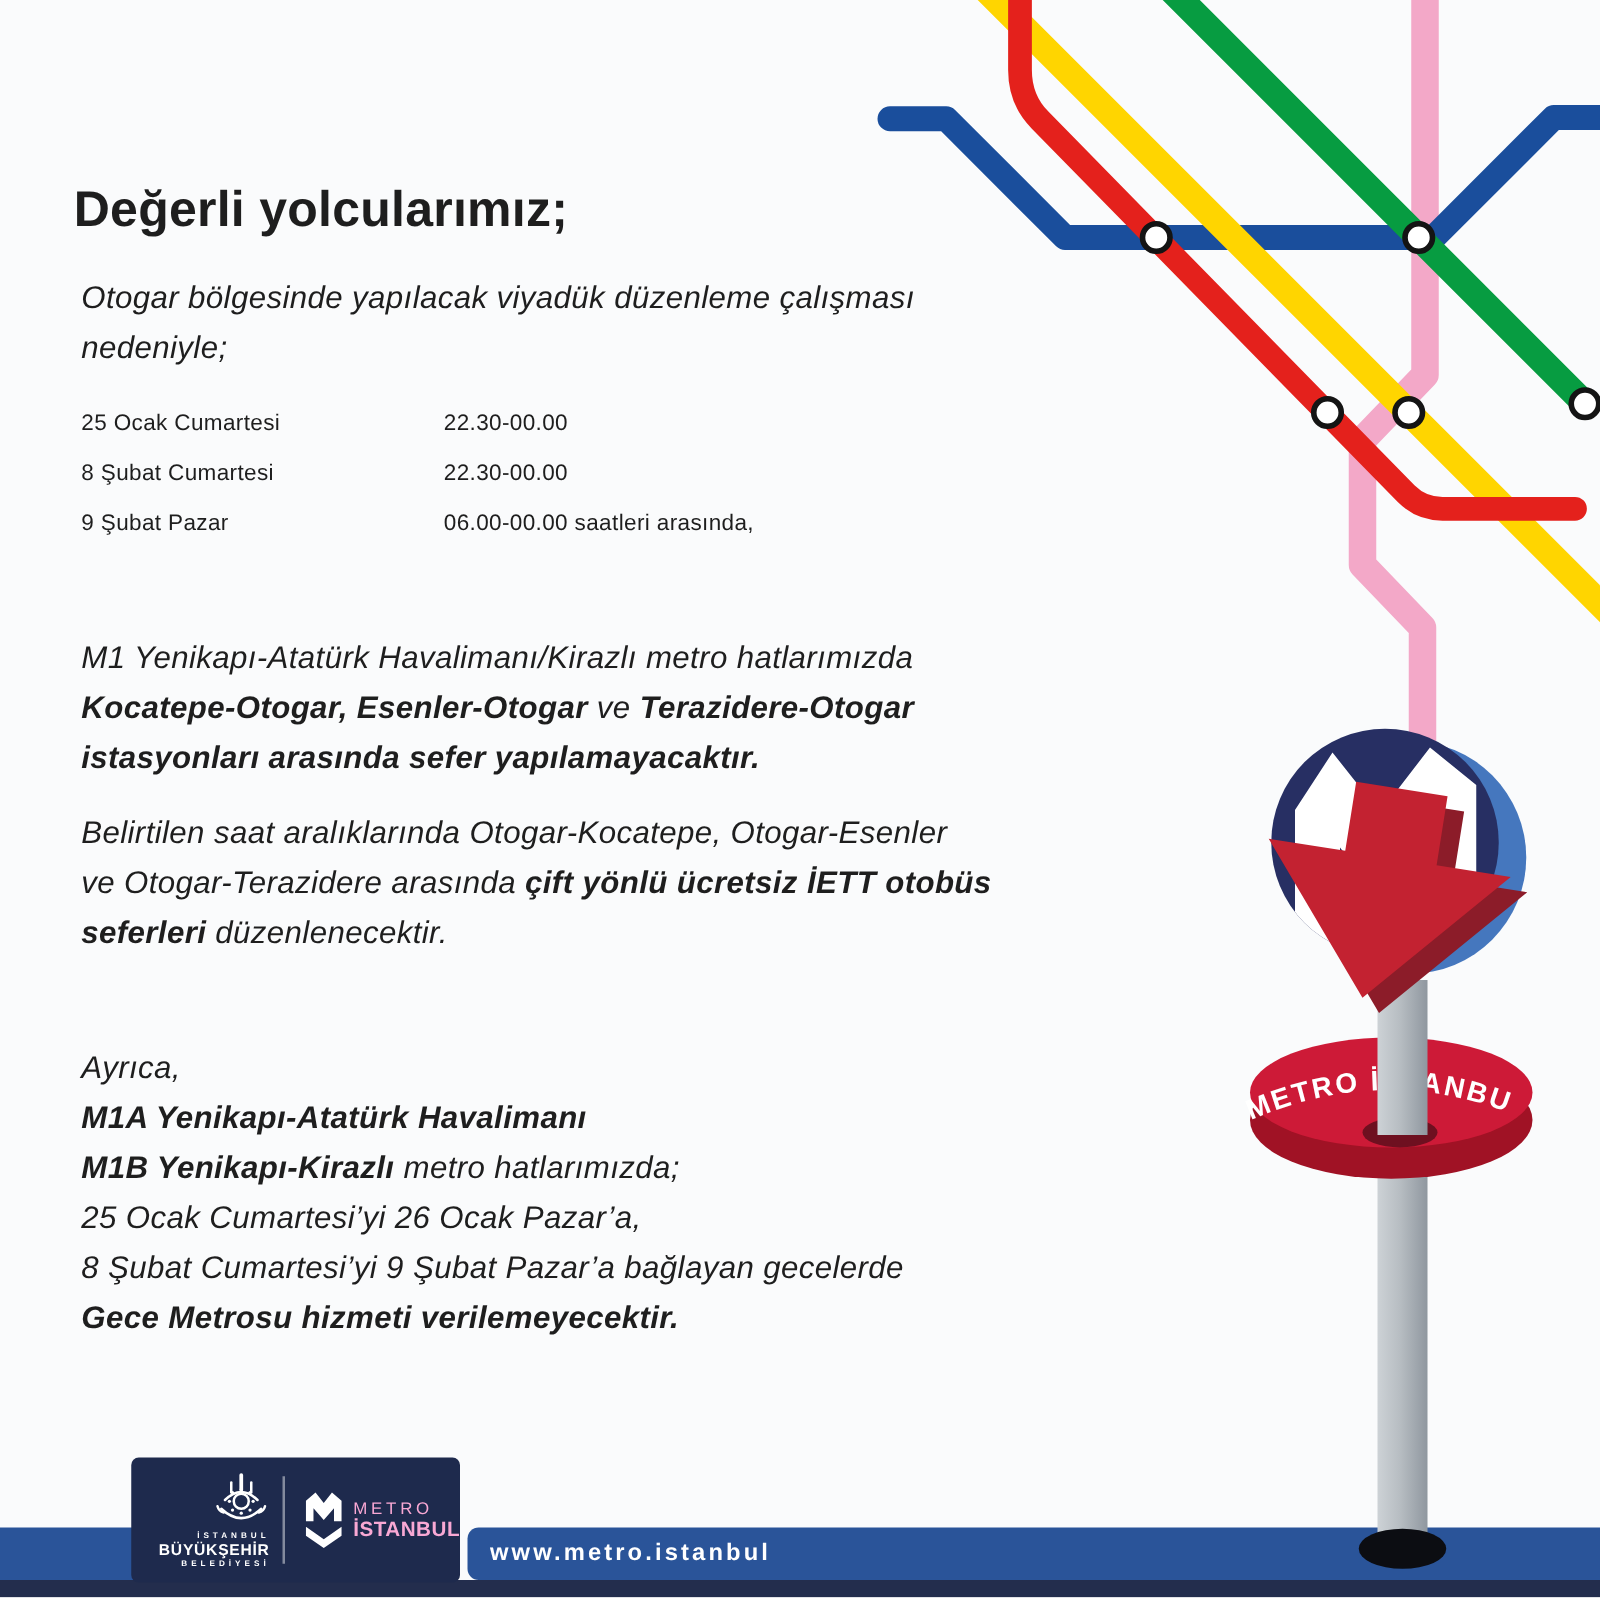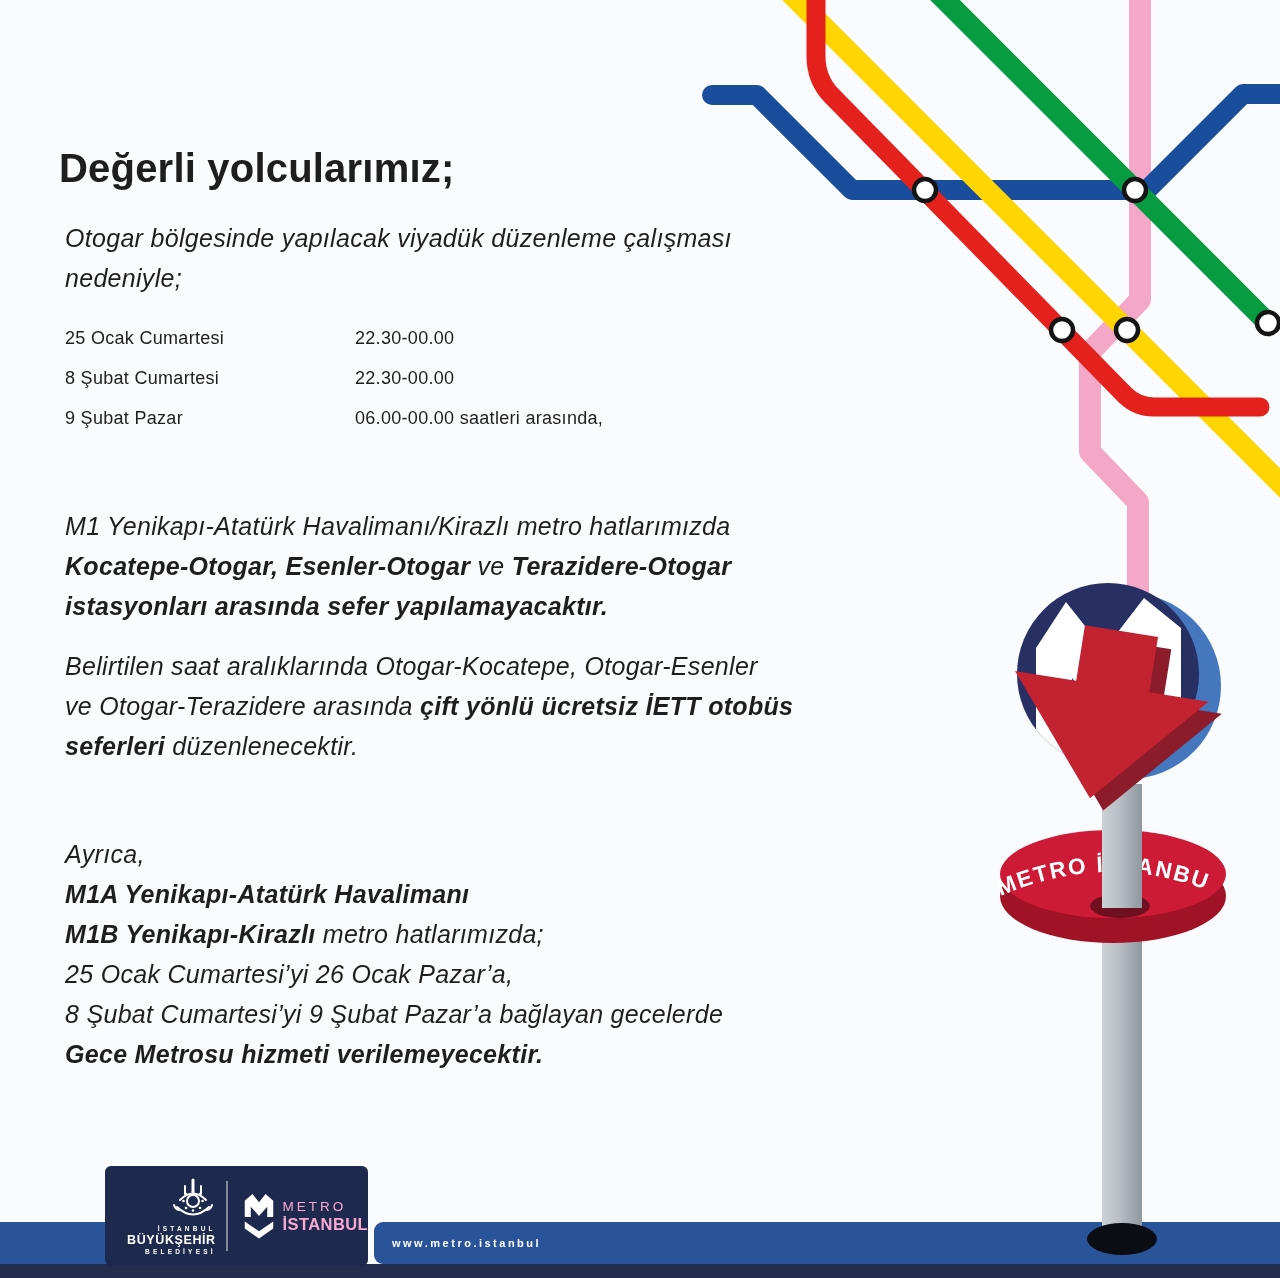--- a/index.html
+++ b/index.html
@@ -34,21 +34,21 @@
     position:absolute; top:1222px; height:42px; background:var(--footer-bar,#2a5499); z-index:1;
   }
   .footer-bar-left  { left:0; width:112px; }
   .footer-bar-right { left:374px; right:0; border-radius:9px 0 0 9px; }
   .footer-strip {
     position:absolute; left:0; right:0; top:1264px; height:14px;
     background:var(--footer-strip,#232d4d); z-index:1;
   }
   .footer-url {
     position:absolute; left:392px; top:1222px; height:42px; display:flex; align-items:center;
-    color:#fff; font-size:11px; font-weight:700; letter-spacing:2.5px; z-index:3;
+    color:#fff; font-size:19px; font-weight:700; letter-spacing:2.5px; z-index:3;
   }
   .logo-box {
     position:absolute; left:105px; top:1166px; width:263px; height:100px;
     background:var(--footer-box,#1e2a4d); border-radius:6px; z-index:3;
     display:flex; align-items:center; padding-left:20px; box-sizing:border-box;
   }
   .ibb { width:96px; display:flex; flex-direction:column; align-items:flex-end; color:#fff; }
   .ibb-l1, .ibb-l3 { font-size:6.5px; letter-spacing:3.2px; font-weight:700; margin-top:1px; text-indent:3.2px; }
   .ibb-l2 { font-size:12.5px; letter-spacing:.6px; font-weight:700; margin-top:1px; }
   .divider { width:2px; height:70px; background:rgba(255,255,255,.45); margin:0 14px 0 10px; }

